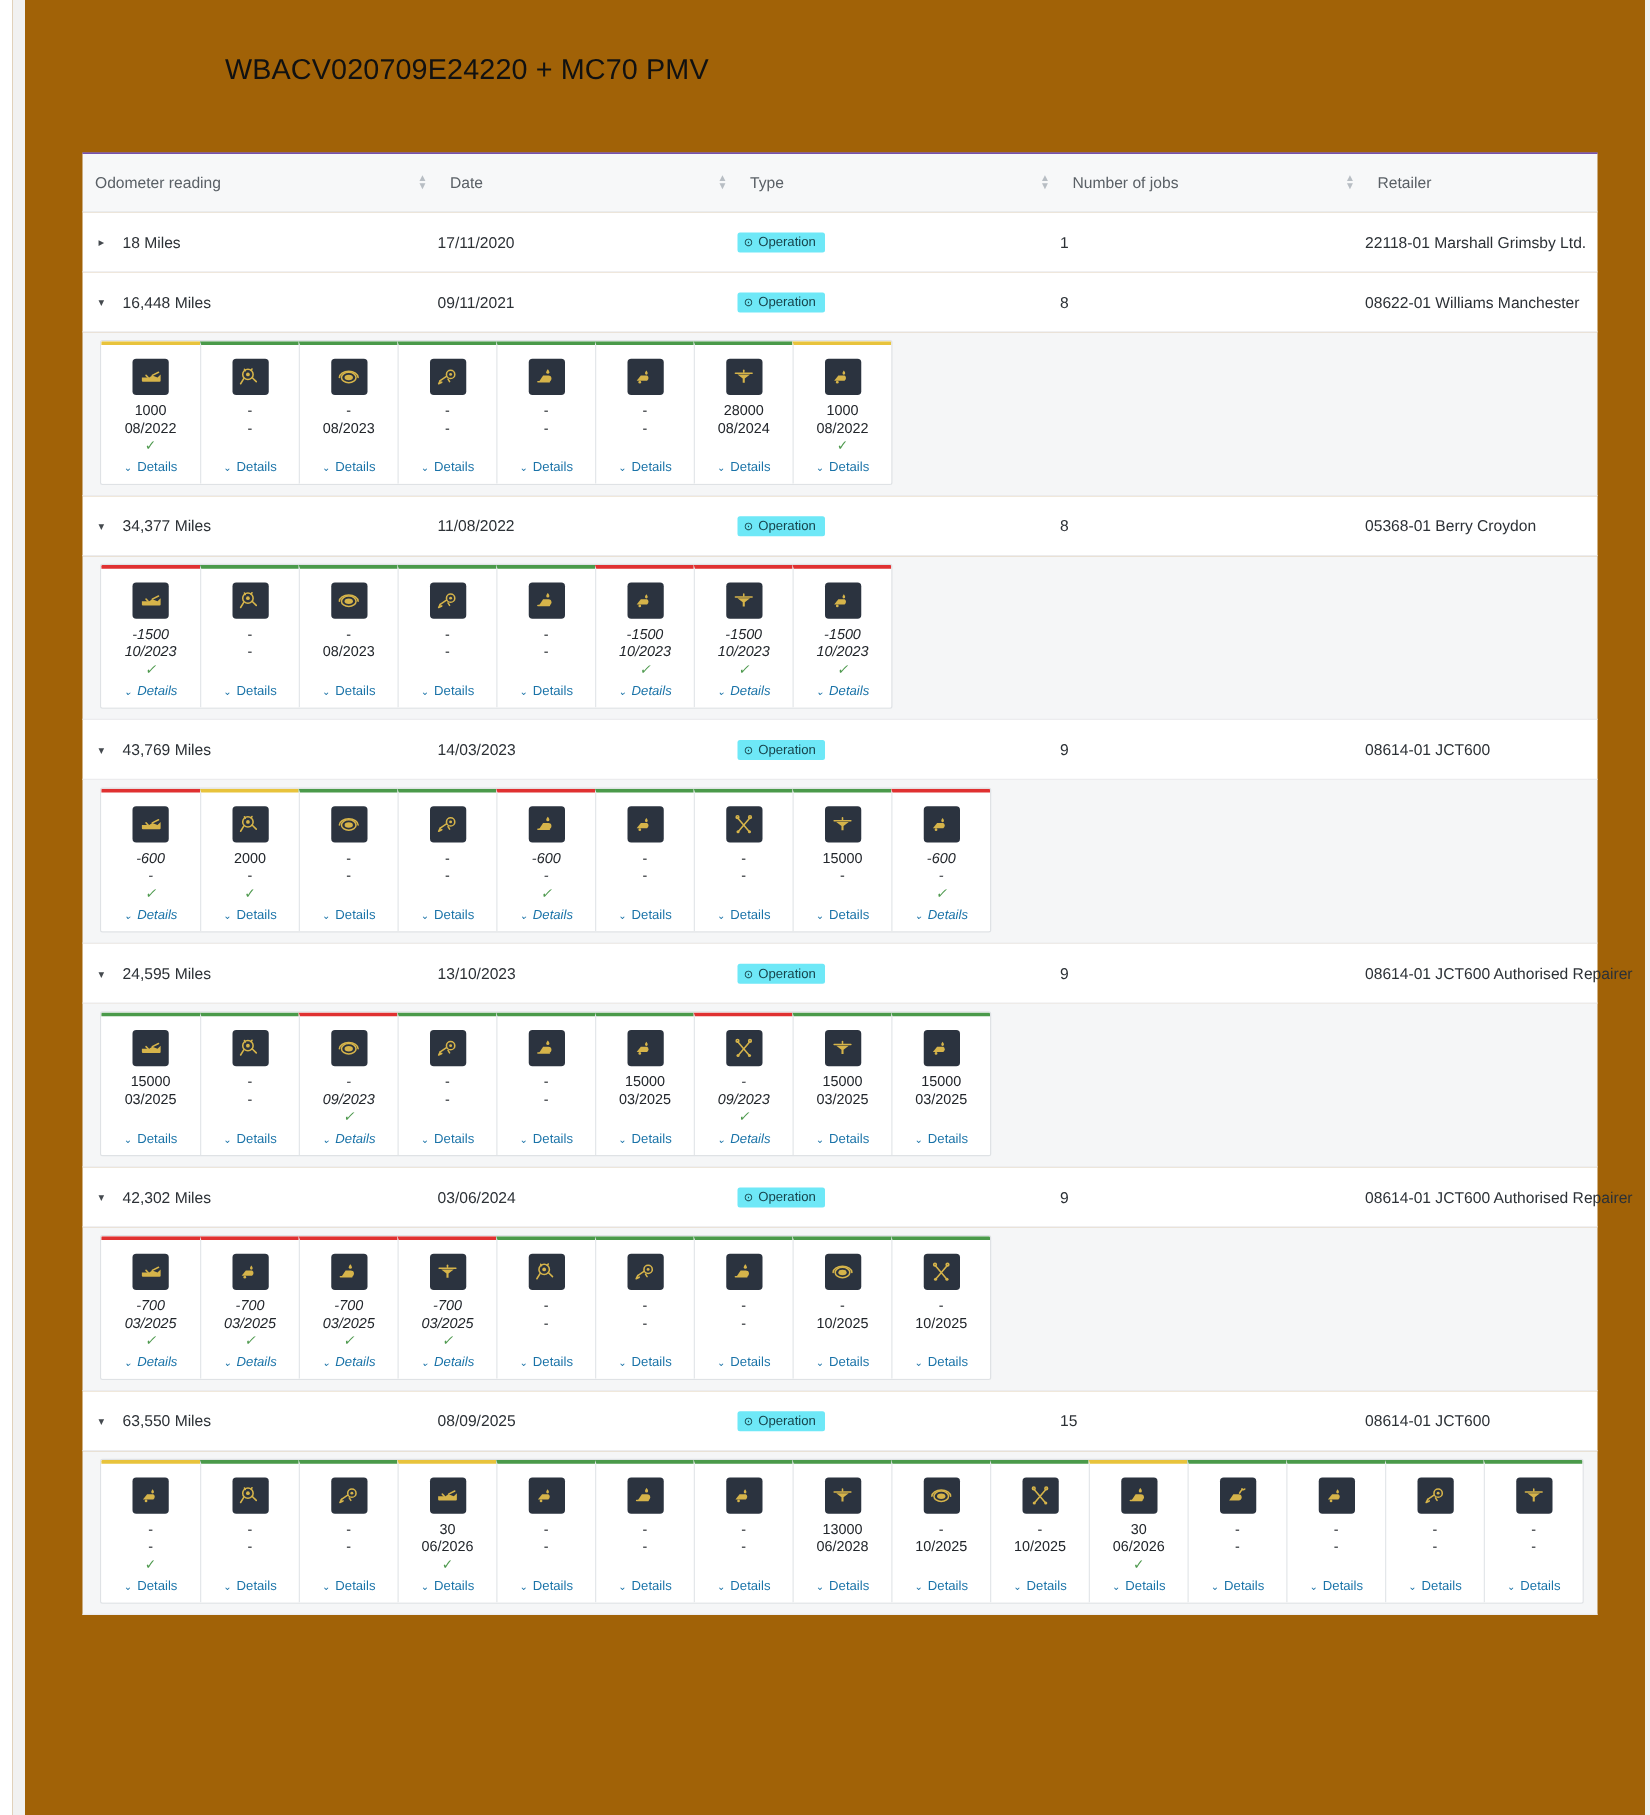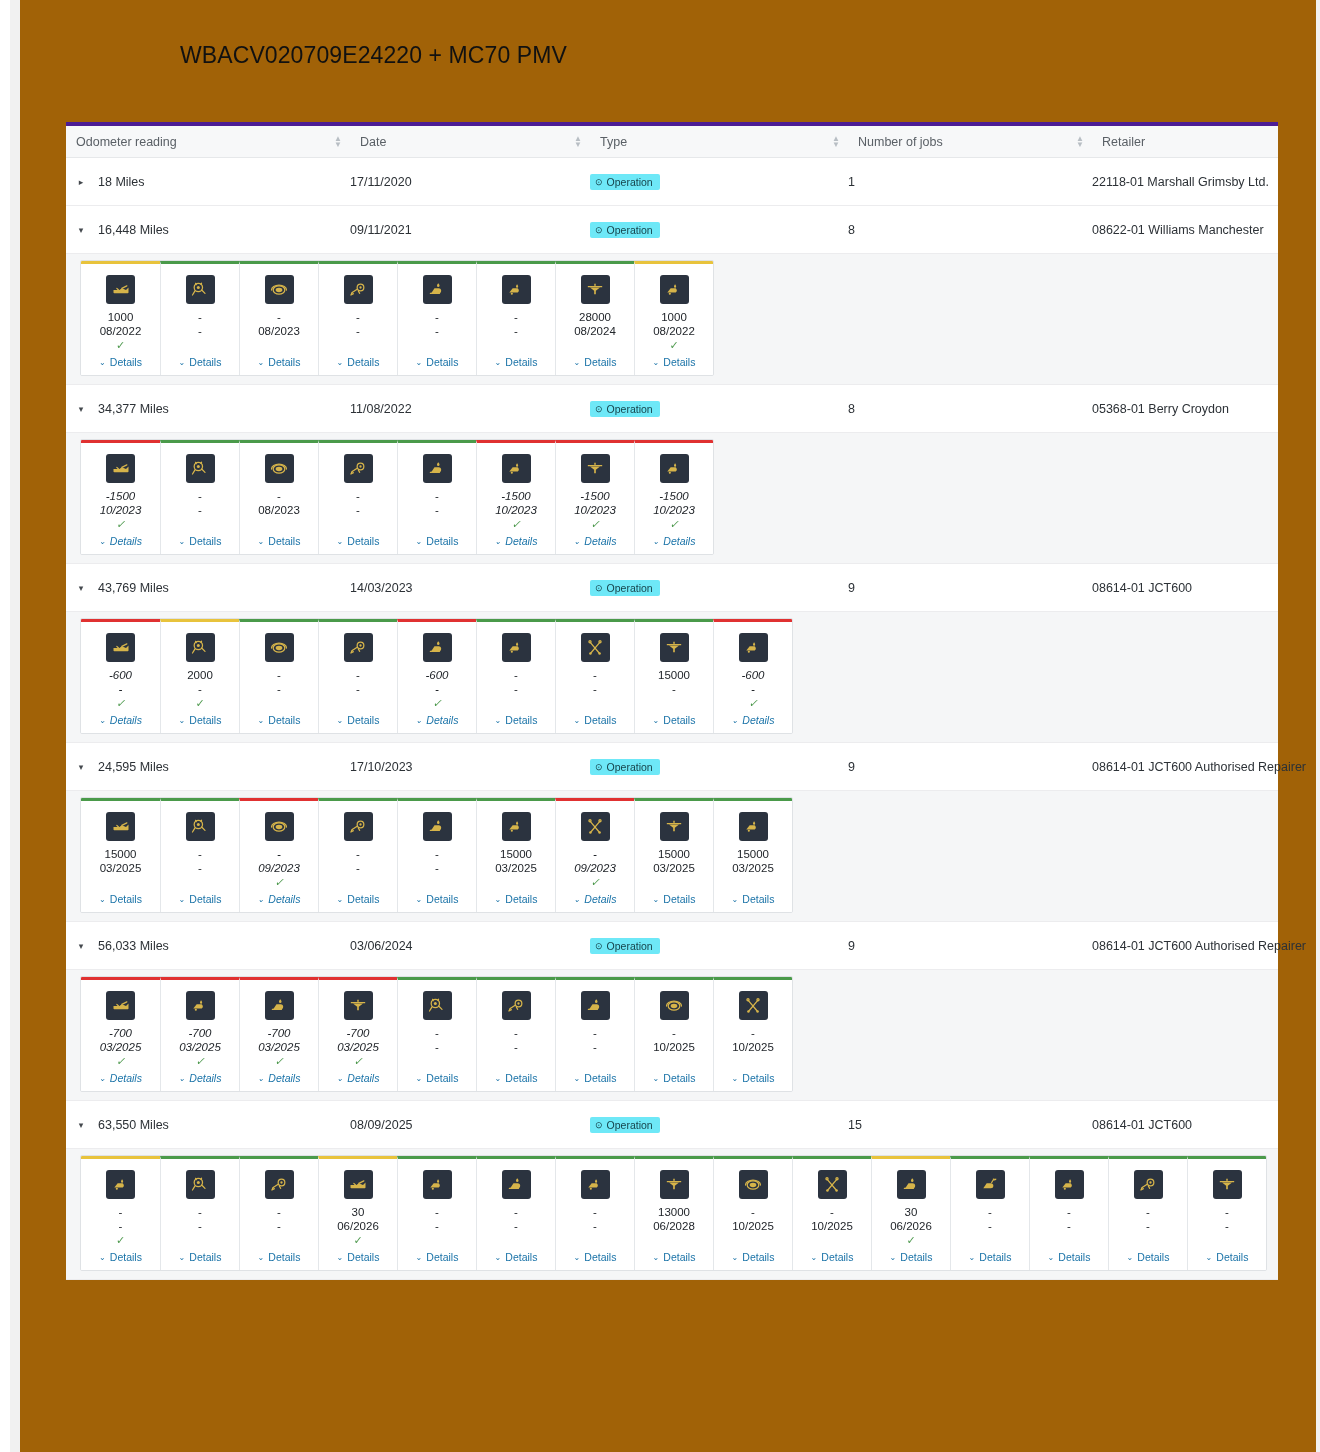--- a/index.html
+++ b/index.html
@@ -21,22 +21,22 @@
     font-size: 23px; font-weight: 400; color:#111; letter-spacing:0.1px;
   }
 
   .table-wrap {
     position:absolute; left:56px; top:122px; width:1212px;
   }
 
   
   .thead {
     display:flex; align-items:center;
-    height:36px; background:#f7f8f9;
-    border-top:4px solid #4c1d95; border-bottom:1px solid #e6e8ea;
+    height:48px; background:#f7f8f9;
+    border-top:1px solid #4c1d95; border-bottom:1px solid #e6e8ea;
     font-size:12.5px; color:#5a6066;
   }
   .th { position:relative; padding-left:10px; }
   .th .sorter {
     position:absolute; left:-16px; top:50%; transform:translateY(-50%);
     width:8px; height:12px; color:#b8bec4; font-size:8px; line-height:6px; text-align:center;
   }
   .c1 { width:284px; padding-left:10px; }
   .c2 { width:240px; }
   .c3 { width:258px; }
@@ -609,21 +609,21 @@
                 <span>Details</span>
               </div>
             </div>
           </div>
         </div>
         <div class="trow">
           <div class="c1">
             <span class="caret">▾</span>
             <span>24,595 Miles</span>
           </div>
-          <div class="c2">17/10/2023</div>
+          <div class="c2">13/10/2023</div>
           <div class="c3"><span class="badge-op">
               <span class="dot">⊙</span>
               <span>Operation</span>
             </span></div>
           <div class="c4 num-cell">9</div>
           <div class="c5 retail-cell">08614-01 JCT600 Authorised Repairer</div>
         </div>
         <div class="strip">
           <div class="cards">
             <div class="card g">
@@ -775,21 +775,21 @@
               <div class="details">
                 <span class="dchev">⌄</span>
                 <span>Details</span>
               </div>
             </div>
           </div>
         </div>
         <div class="trow">
           <div class="c1">
             <span class="caret">▾</span>
-            <span>56,033 Miles</span>
+            <span>42,302 Miles</span>
           </div>
           <div class="c2">03/06/2024</div>
           <div class="c3"><span class="badge-op">
               <span class="dot">⊙</span>
               <span>Operation</span>
             </span></div>
           <div class="c4 num-cell">9</div>
           <div class="c5 retail-cell">08614-01 JCT600 Authorised Repairer</div>
         </div>
         <div class="strip">

